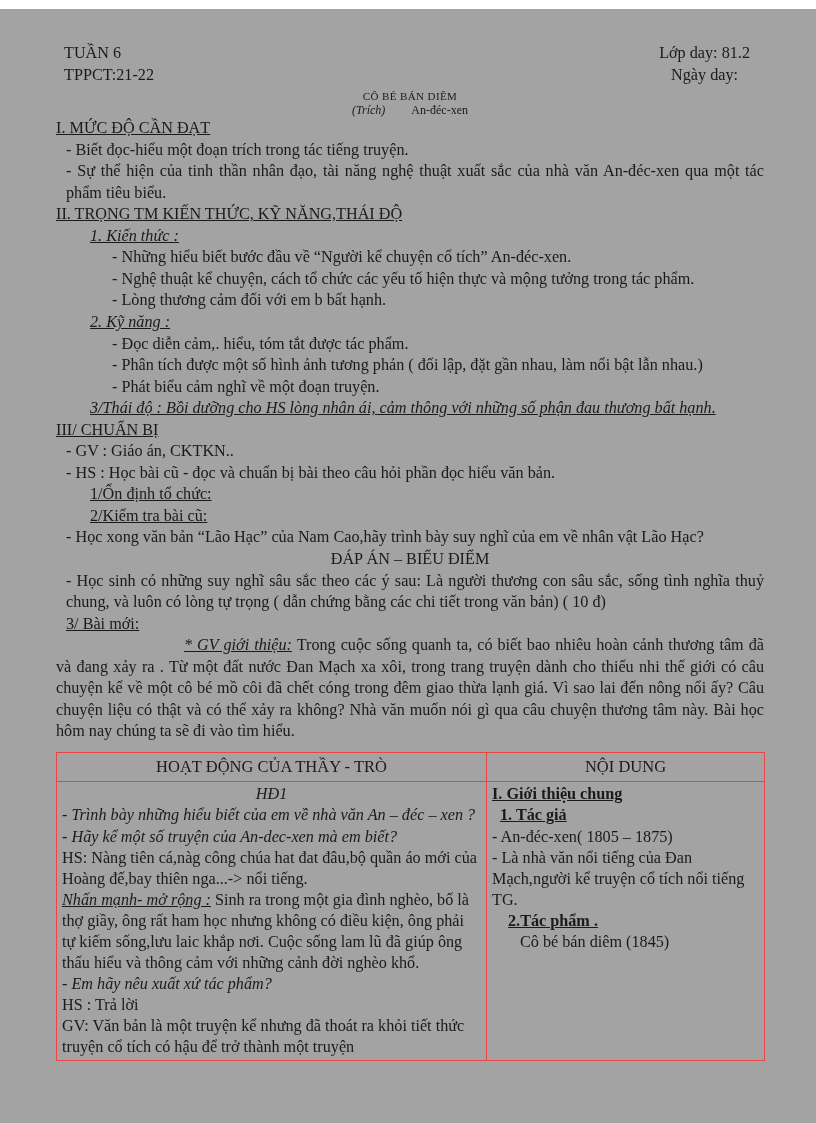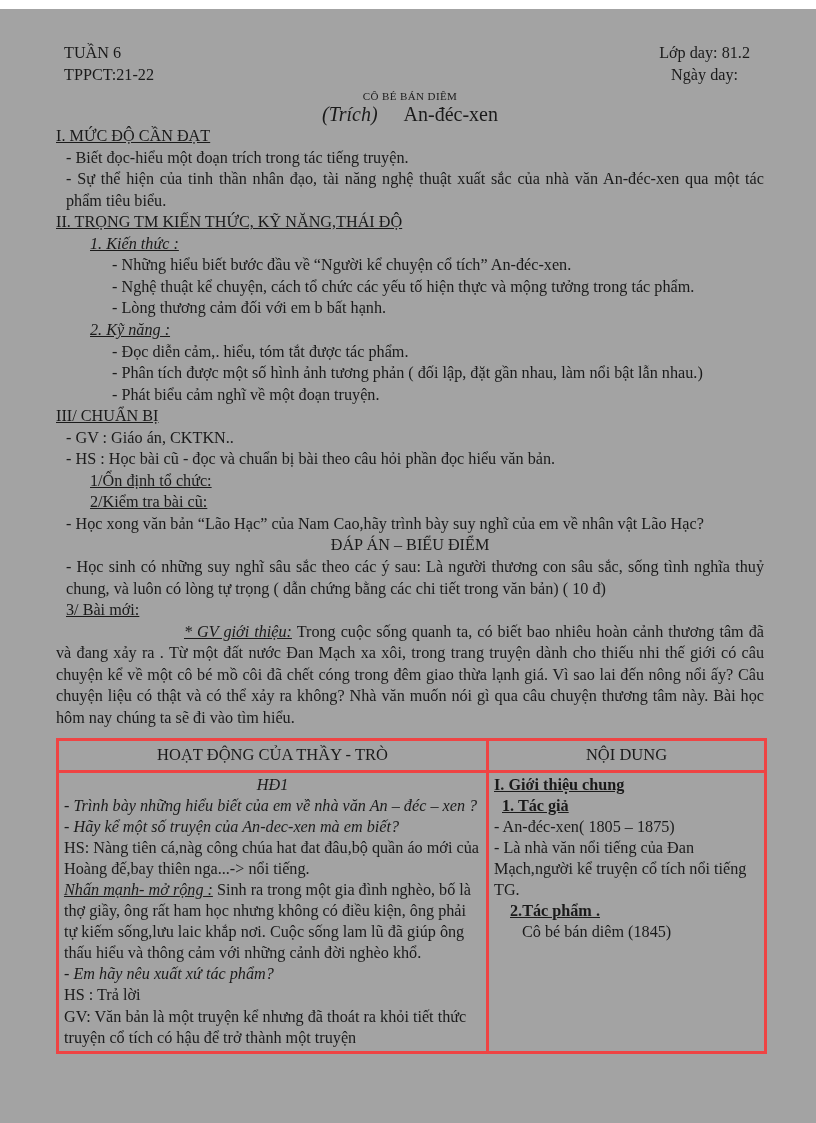--- a/index.html
+++ b/index.html
@@ -33,21 +33,21 @@
   .head-left { padding-left: 8px; }
   .head-right { padding-right: 14px; text-align: center; }
   .title {
     text-align: center;
     font-size: 11px;
     margin-top: 4px;
     letter-spacing: 0.4px;
   }
   .subtitle {
     text-align: center;
-    font-size: 20px;
+    font-size: 12px;
     margin-top: 1px;
   }
   .subtitle .ital { font-style: italic; }
   .subtitle .auth { margin-left: 26px; }
   p.l {
     margin: 0;
     font-size: 16.2px;
     line-height: 1.33;
   }
   .u { text-decoration: underline; }
@@ -60,21 +60,21 @@
   .sec { margin-top: 1px; }
   .justify { text-align: justify; }
 
   table.main {
     width: 708px;
     border-collapse: collapse;
     margin-top: 9px;
     table-layout: fixed;
   }
   table.main th, table.main td {
-    border: 3px solid #ef4444;
+    border: 1px solid #ef4444;
     vertical-align: top;
     padding: 2px 5px;
     font-size: 16.2px;
     line-height: 1.3;
   }
   table.main th {
     text-align: center;
     font-weight: normal;
     font-size: 16.5px;
     padding: 3px 5px 4px 5px;
@@ -113,20 +113,21 @@
 
     <p class="l u sec">II. TRỌNG TM KIẾN THỨC, KỸ NĂNG,THÁI ĐỘ</p>
     <p class="l ind2 i u">1. Kiến thức :</p>
     <p class="l ind3">- Những hiểu biết bước đầu về “Người kể chuyện cổ tích” An-đéc-xen.</p>
     <p class="l ind3">- Nghệ thuật kể chuyện, cách tổ chức các yếu tố hiện thực và mộng tưởng trong tác phẩm.</p>
     <p class="l ind3">- Lòng thương cảm đối với em b bất hạnh.</p>
     <p class="l ind2 i u">2. Kỹ năng :</p>
     <p class="l ind3">- Đọc diễn cảm,. hiểu, tóm tắt được tác phẩm.</p>
     <p class="l ind3">- Phân tích được một số hình ảnh tương phản ( đối lập, đặt gần nhau, làm nổi bật lẫn nhau.)</p>
     <p class="l ind3">- Phát biểu cảm nghĩ về một đoạn truyện.</p>
+    <p class="l ind2"><span class="i u">3/Thái độ : Bồi dưỡng cho HS lòng nhân ái, cảm thông với những số phận đau thương bất hạnh.</span></p>
 
     <p class="l u sec">III/ CHUẨN BỊ</p>
     <p class="l ind1">- GV : Giáo án, CKTKN..</p>
     <p class="l ind1">- HS : Học bài cũ - đọc và chuẩn bị bài theo câu hỏi phần đọc hiểu văn bản.</p>
 
     <p class="l ind2 u">1/Ổn định tổ chức:</p>
     <p class="l ind2 u">2/Kiểm tra bài cũ:</p>
     <p class="l ind1">- Học xong văn bản “Lão Hạc” của Nam Cao,hãy trình bày suy nghĩ của em về nhân vật Lão Hạc?</p>
     <p class="l center">ĐÁP ÁN – BIỂU ĐIỂM</p>
     <p class="l ind1 justify">- Học sinh có những suy nghĩ sâu sắc theo các ý sau: Là người thương con sâu sắc, sống tình nghĩa thuỷ chung, và luôn có lòng tự trọng ( dẫn chứng bằng các chi tiết trong văn bản)  ( 10 đ)</p>

